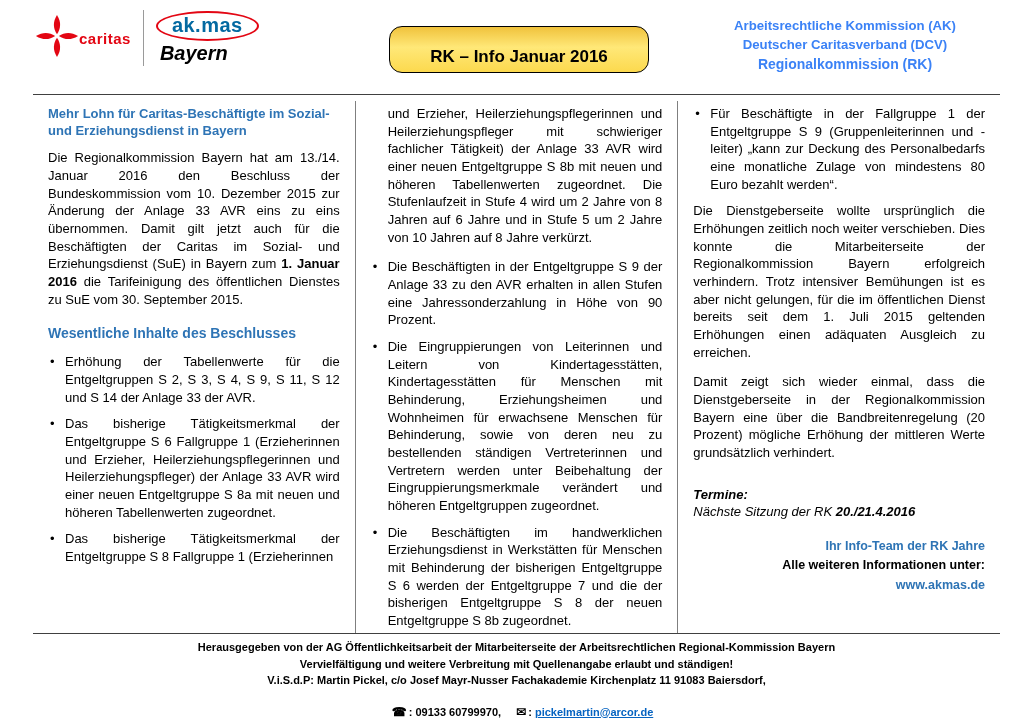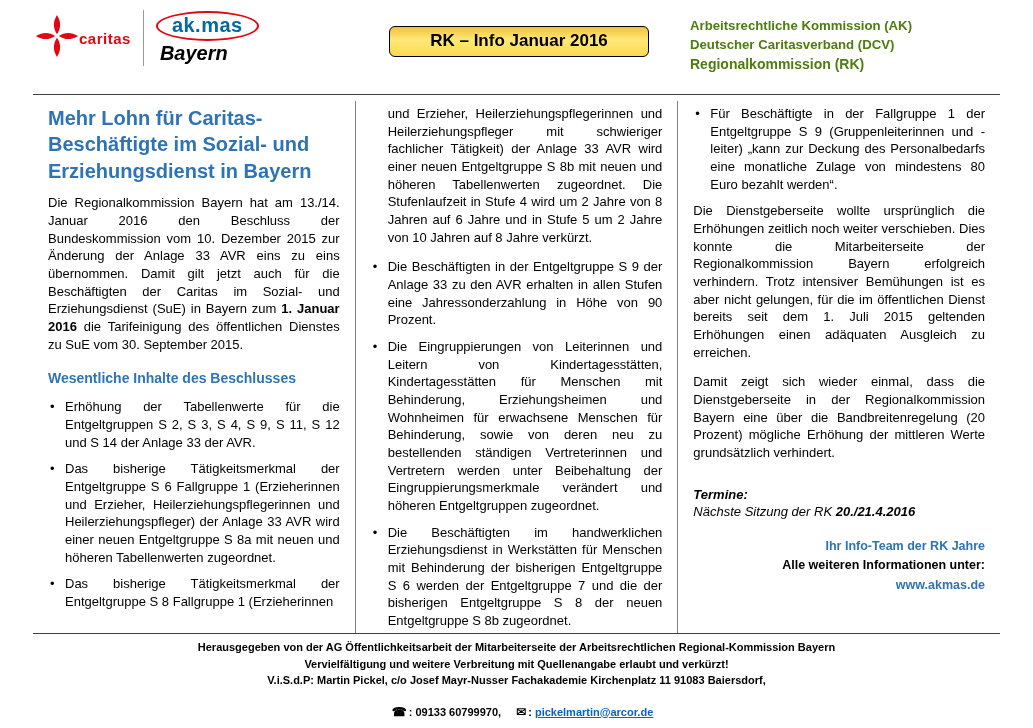--- a/index.html
+++ b/index.html
@@ -10,34 +10,34 @@
   
   header { display:grid; grid-template-columns:290px 1fr 310px; padding:10px 33px 4px 35px; height:94px; align-items:start; }
   .logos { display:flex; align-items:center; gap:12px; }
   .caritas-block { display:flex; flex-direction:row; align-items:center; }
   .caritas-word { color:#e30613; font-size:15px; font-weight:700; letter-spacing:.5px; margin-top:1px; }
   .logo-divider { width:1px; height:56px; background:#9a9a9a; }
   .akmas-block { display:flex; flex-direction:column; align-items:flex-start; }
   .akmas-oval { border:2.5px solid #e30613; border-radius:50%; padding:1px 14px 2px; font-size:20px; font-weight:700; color:#0369a1; letter-spacing:.5px; }
   .akmas-bayern { font-size:20px; font-weight:700; font-style:italic; margin-top:1px; padding-left:4px; }
   .banner-wrap { justify-self:center; margin-top:16px; }
-  .banner { display:inline-block; padding:4px 40px 5px; border:1px solid #000; border-radius:6px;
+  .banner { display:inline-block; padding:20px 40px 5px; border:1px solid #000; border-radius:13px;
             background:linear-gradient(180deg,#f0c23c 0%,#ffe878 45%,#fcd94e 100%);
             font-size:17px; font-weight:700; white-space:nowrap;margin-left:23px; }
-  .org { text-align:left; margin-top:6px; color:#4d7c0f; font-weight:700; font-size:13.2px; line-height:1.45; }
+  .org { text-align:center; margin-top:6px; color:#3b82f6; font-weight:700; font-size:13.2px; line-height:1.45; }
   .org-line3 { font-size:14px; }
 
   hr.rule { border:0; border-top:1.6px solid #404040; margin:0 33px; }
 
   
   .columns { display:flex; align-items:stretch; margin:6px 33px 0; height:532px; overflow:hidden; }
   .col { flex:1 1 0; padding:4px 15px 0; font-size:13px; line-height:1.36; }
   .col + .col { border-left:1px solid #7f7f7f; }
   .blue-head { color:#2e74b5; font-weight:700; }
-  .title { font-size:20px; line-height:1.32; margin-bottom:10px; }
+  .title { font-size:13px; line-height:1.32; margin-bottom:10px; }
   .sub { font-size:14px; margin:16px 0 10px; }
   .sub-gap { margin-top:20px; }
   p.body { margin-bottom:12px; }
   .just { text-align:justify; }
   .bullet { margin-bottom:9px; padding-left:17px; position:relative; }
   .bullet::before { content:"•"; position:absolute; left:2px; top:0; }
   .cont { padding-left:17px; }
   b, .b { font-weight:700; }
   .termine { margin-top:24px;font-style:italic; }
   .infoteam { text-align:right; margin-top:16px; font-size:12.5px; font-weight:700; line-height:1.55; }
@@ -120,21 +120,21 @@
         <a class="site-link" href="#">www.akmas.de</a>
       </div>
     </section>
 
   </main>
 
   <hr class="rule">
 
   <footer>
     <div>Herausgegeben von der AG Öffentlichkeitsarbeit der Mitarbeiterseite der Arbeitsrechtlichen Regional-Kommission Bayern</div>
-    <div>Vervielfältigung und weitere Verbreitung mit Quellenangabe erlaubt und verkürzt!</div>
+    <div>Vervielfältigung und weitere Verbreitung mit Quellenangabe erlaubt und ständigen!</div>
     <div>V.i.S.d.P: Martin Pickel, c/o Josef Mayr-Nusser Fachakademie Kirchenplatz 11 91083 Baiersdorf,</div>
     <div class="contact">
       <span class="glyph">☎</span><span>: 09133 60799970,</span>
       <span class="glyph">✉</span><span>: </span><a class="mail-link" href="#">pickelmartin@arcor.de</a>
     </div>
   </footer>
 
 </div>
 
 </body></html>

